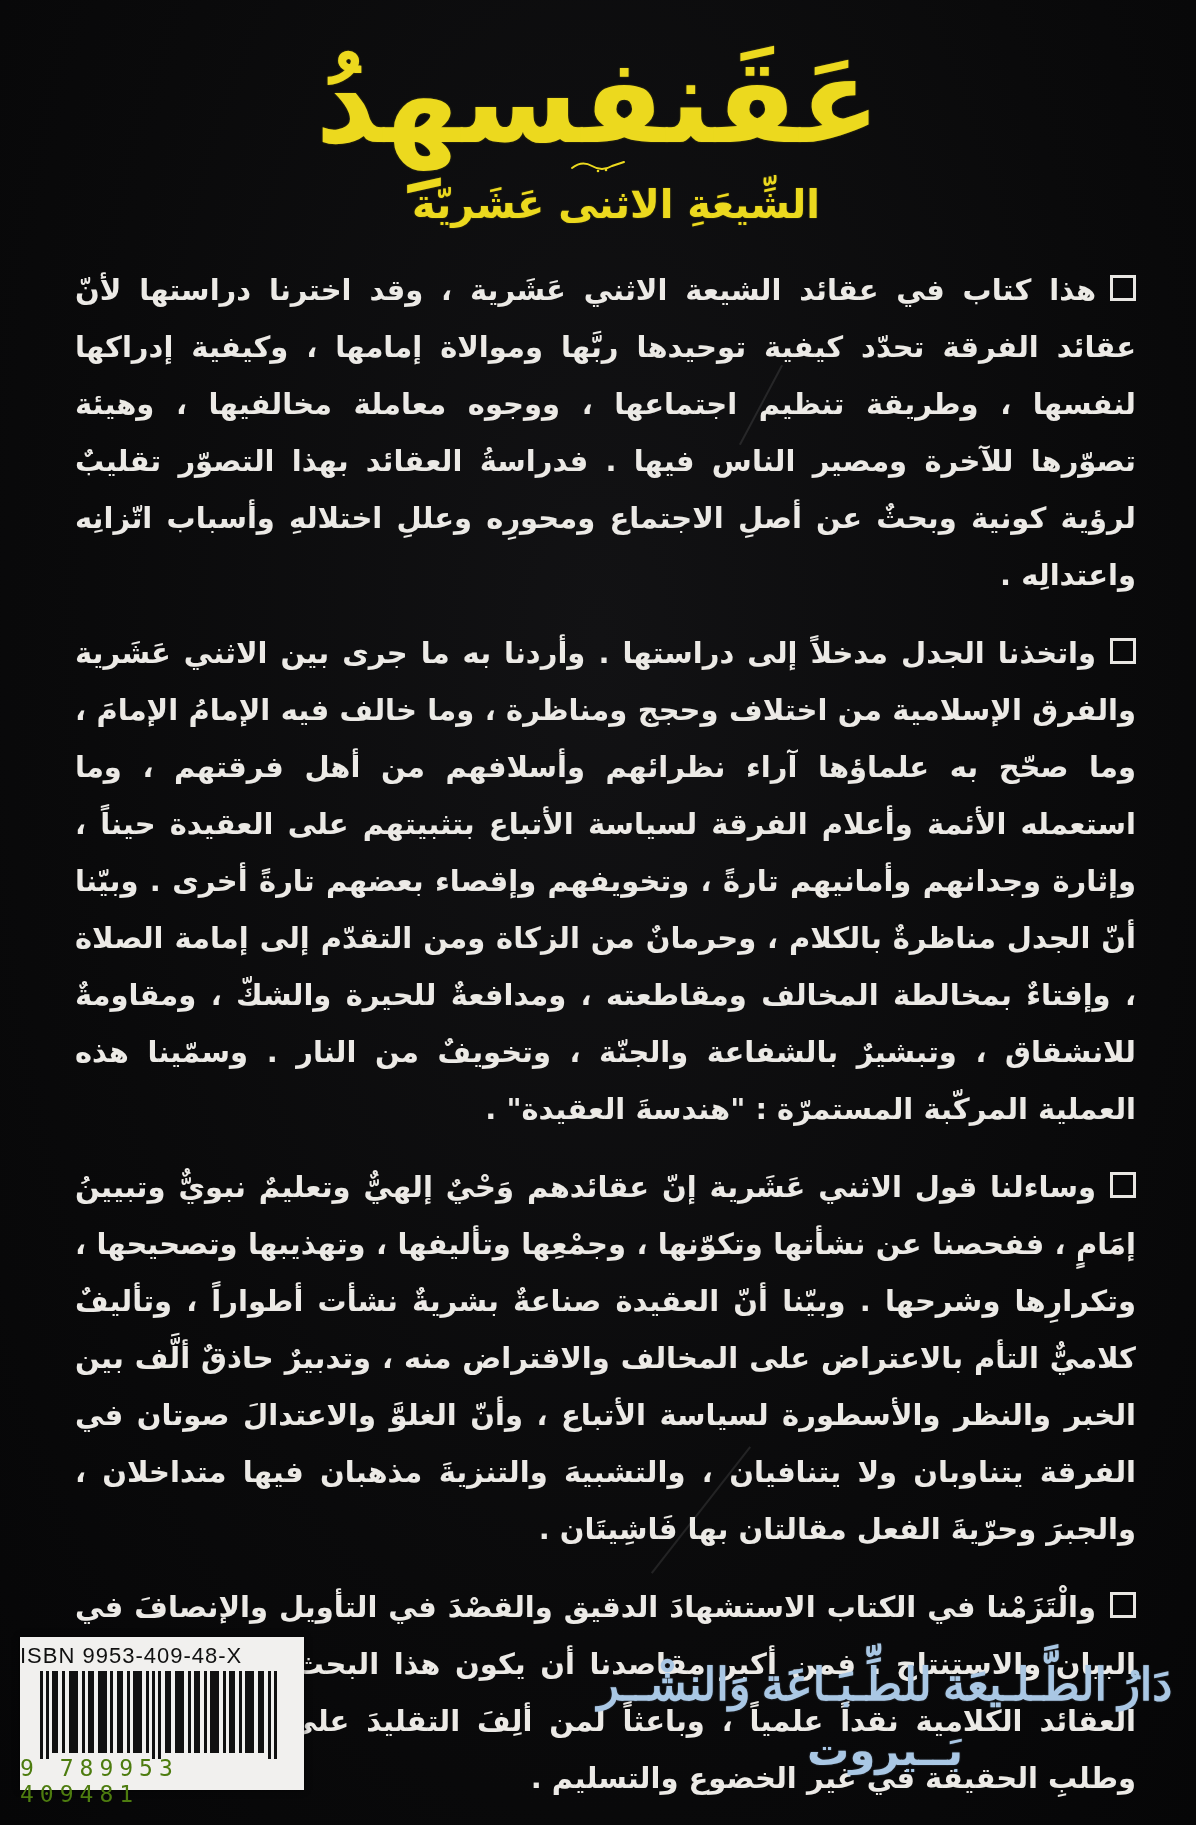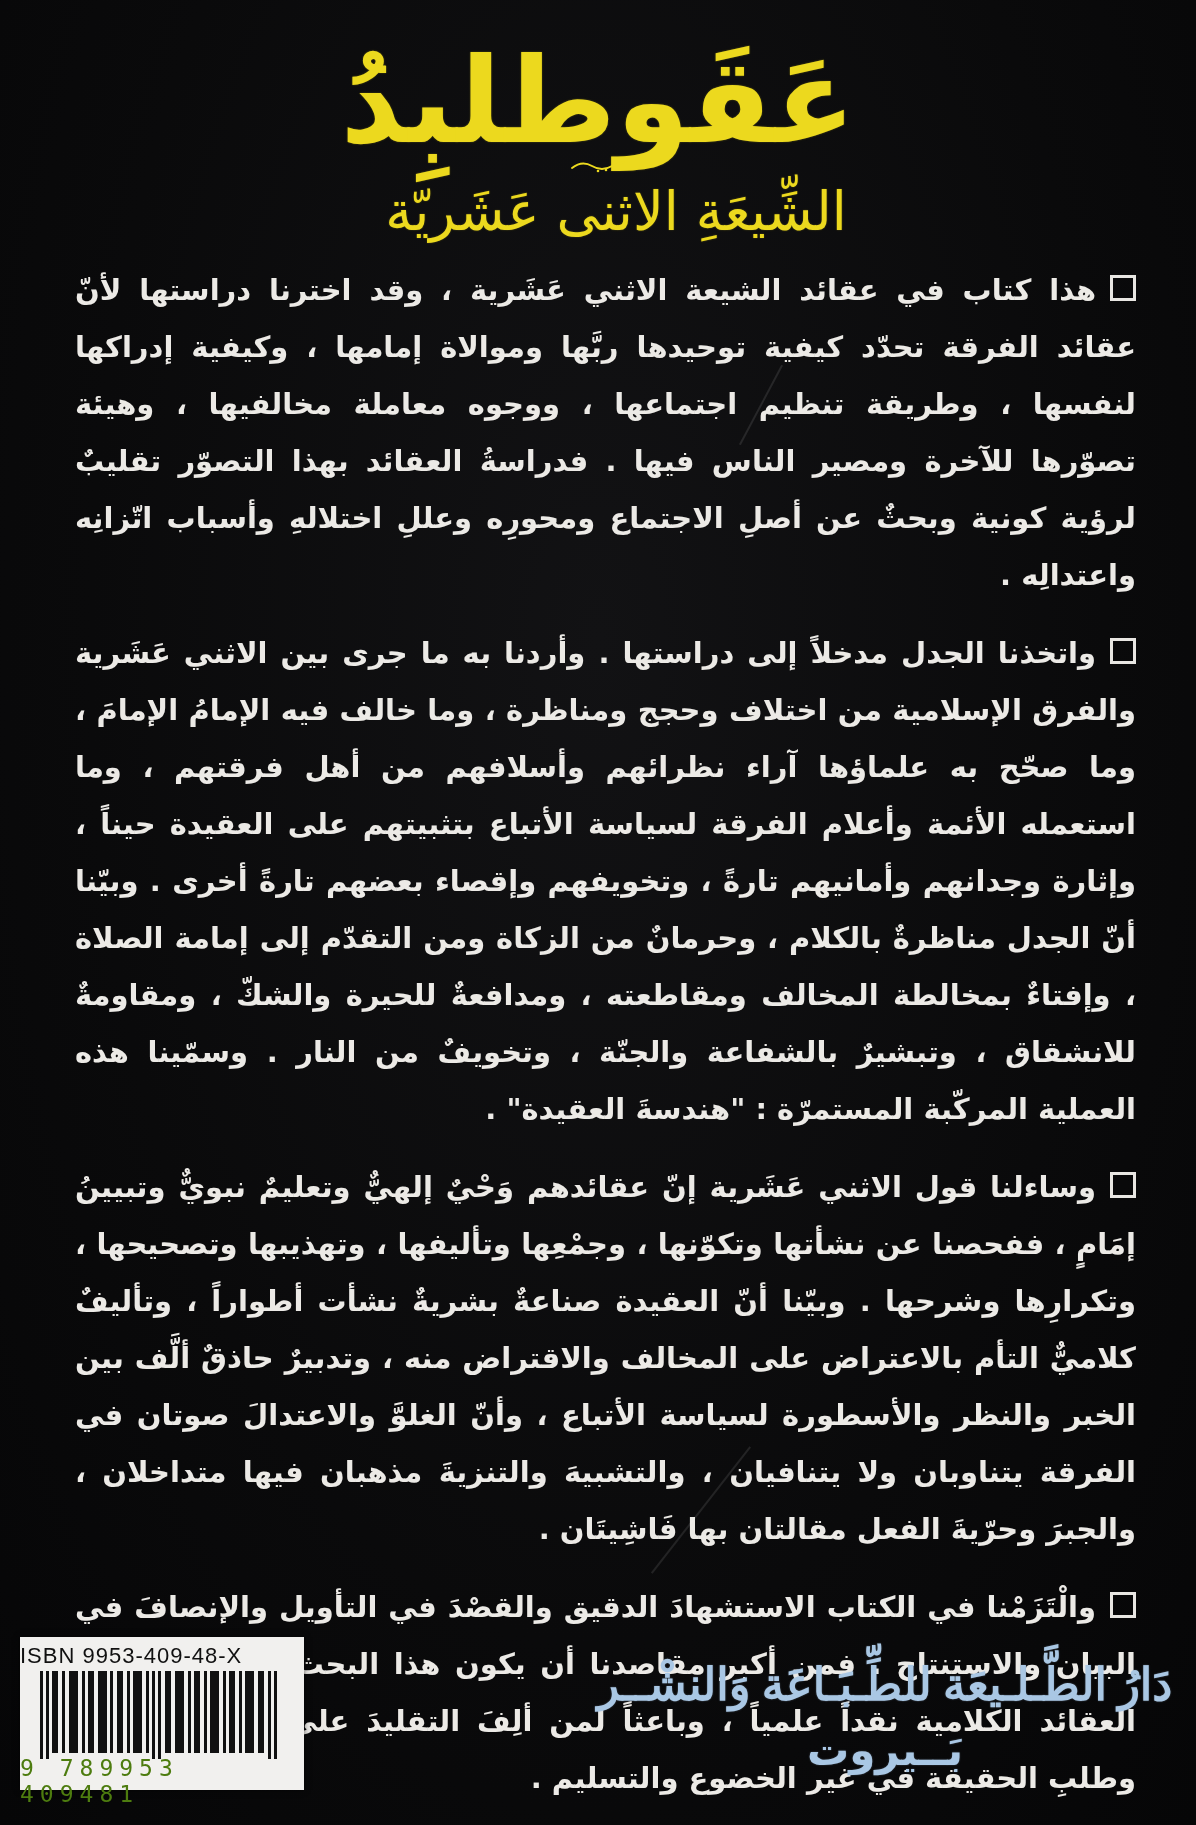--- a/index.html
+++ b/index.html
@@ -25,23 +25,23 @@
     letter-spacing:2px;
     text-shadow:0 0 2px rgba(236,217,30,.35);
   }
   .title-flourish{
     display:block;
     margin:-18px auto 0 auto;
     width:60px;height:16px;
   }
   .book-subtitle{
     margin:6px 0 0 0;
-    font-size:54px;
+    font-size:40px;
     line-height:1.2;
-    font-weight:normal;
+    font-weight:bold;
     color:#ecd91e;
     letter-spacing:1px;
     text-shadow:0 0 2px rgba(236,217,30,.3);
     padding-left:36px;
   }
   
   .body-text{
     position:absolute;
     top:262px;right:60px;left:60px;
     color:#eceae6;
@@ -118,21 +118,21 @@
   .scratch{position:absolute;background:rgba(255,255,255,.10);transform:rotate(28deg);}
   .s1{width:2px;height:90px;left:760px;top:360px;}
   .s2{width:2px;height:160px;left:700px;top:1430px;transform:rotate(38deg);}
 </style>
 </head>
 <body>
 
 <div class="cover">
 
   <div class="title-block">
-    <h1 class="book-title">عَقَوطلبِدُ</h1>
+    <h1 class="book-title">عَقَنفسهِدُ</h1>
     <svg class="title-flourish" viewBox="0 0 60 16">
       <path d="M4 10 Q14 2 24 8 T44 8 L56 4" stroke="#ecd91e" stroke-width="2" fill="none" stroke-linecap="round"></path>
       <circle cx="30" cy="13" r="1.3" fill="#ecd91e"></circle>
       <circle cx="38" cy="12" r="1.3" fill="#ecd91e"></circle>
     </svg>
     <h2 class="book-subtitle">الشِّيعَةِ الاثنى عَشَريّة</h2>
   </div>
 
   <div class="body-text">
     <p class="para">

